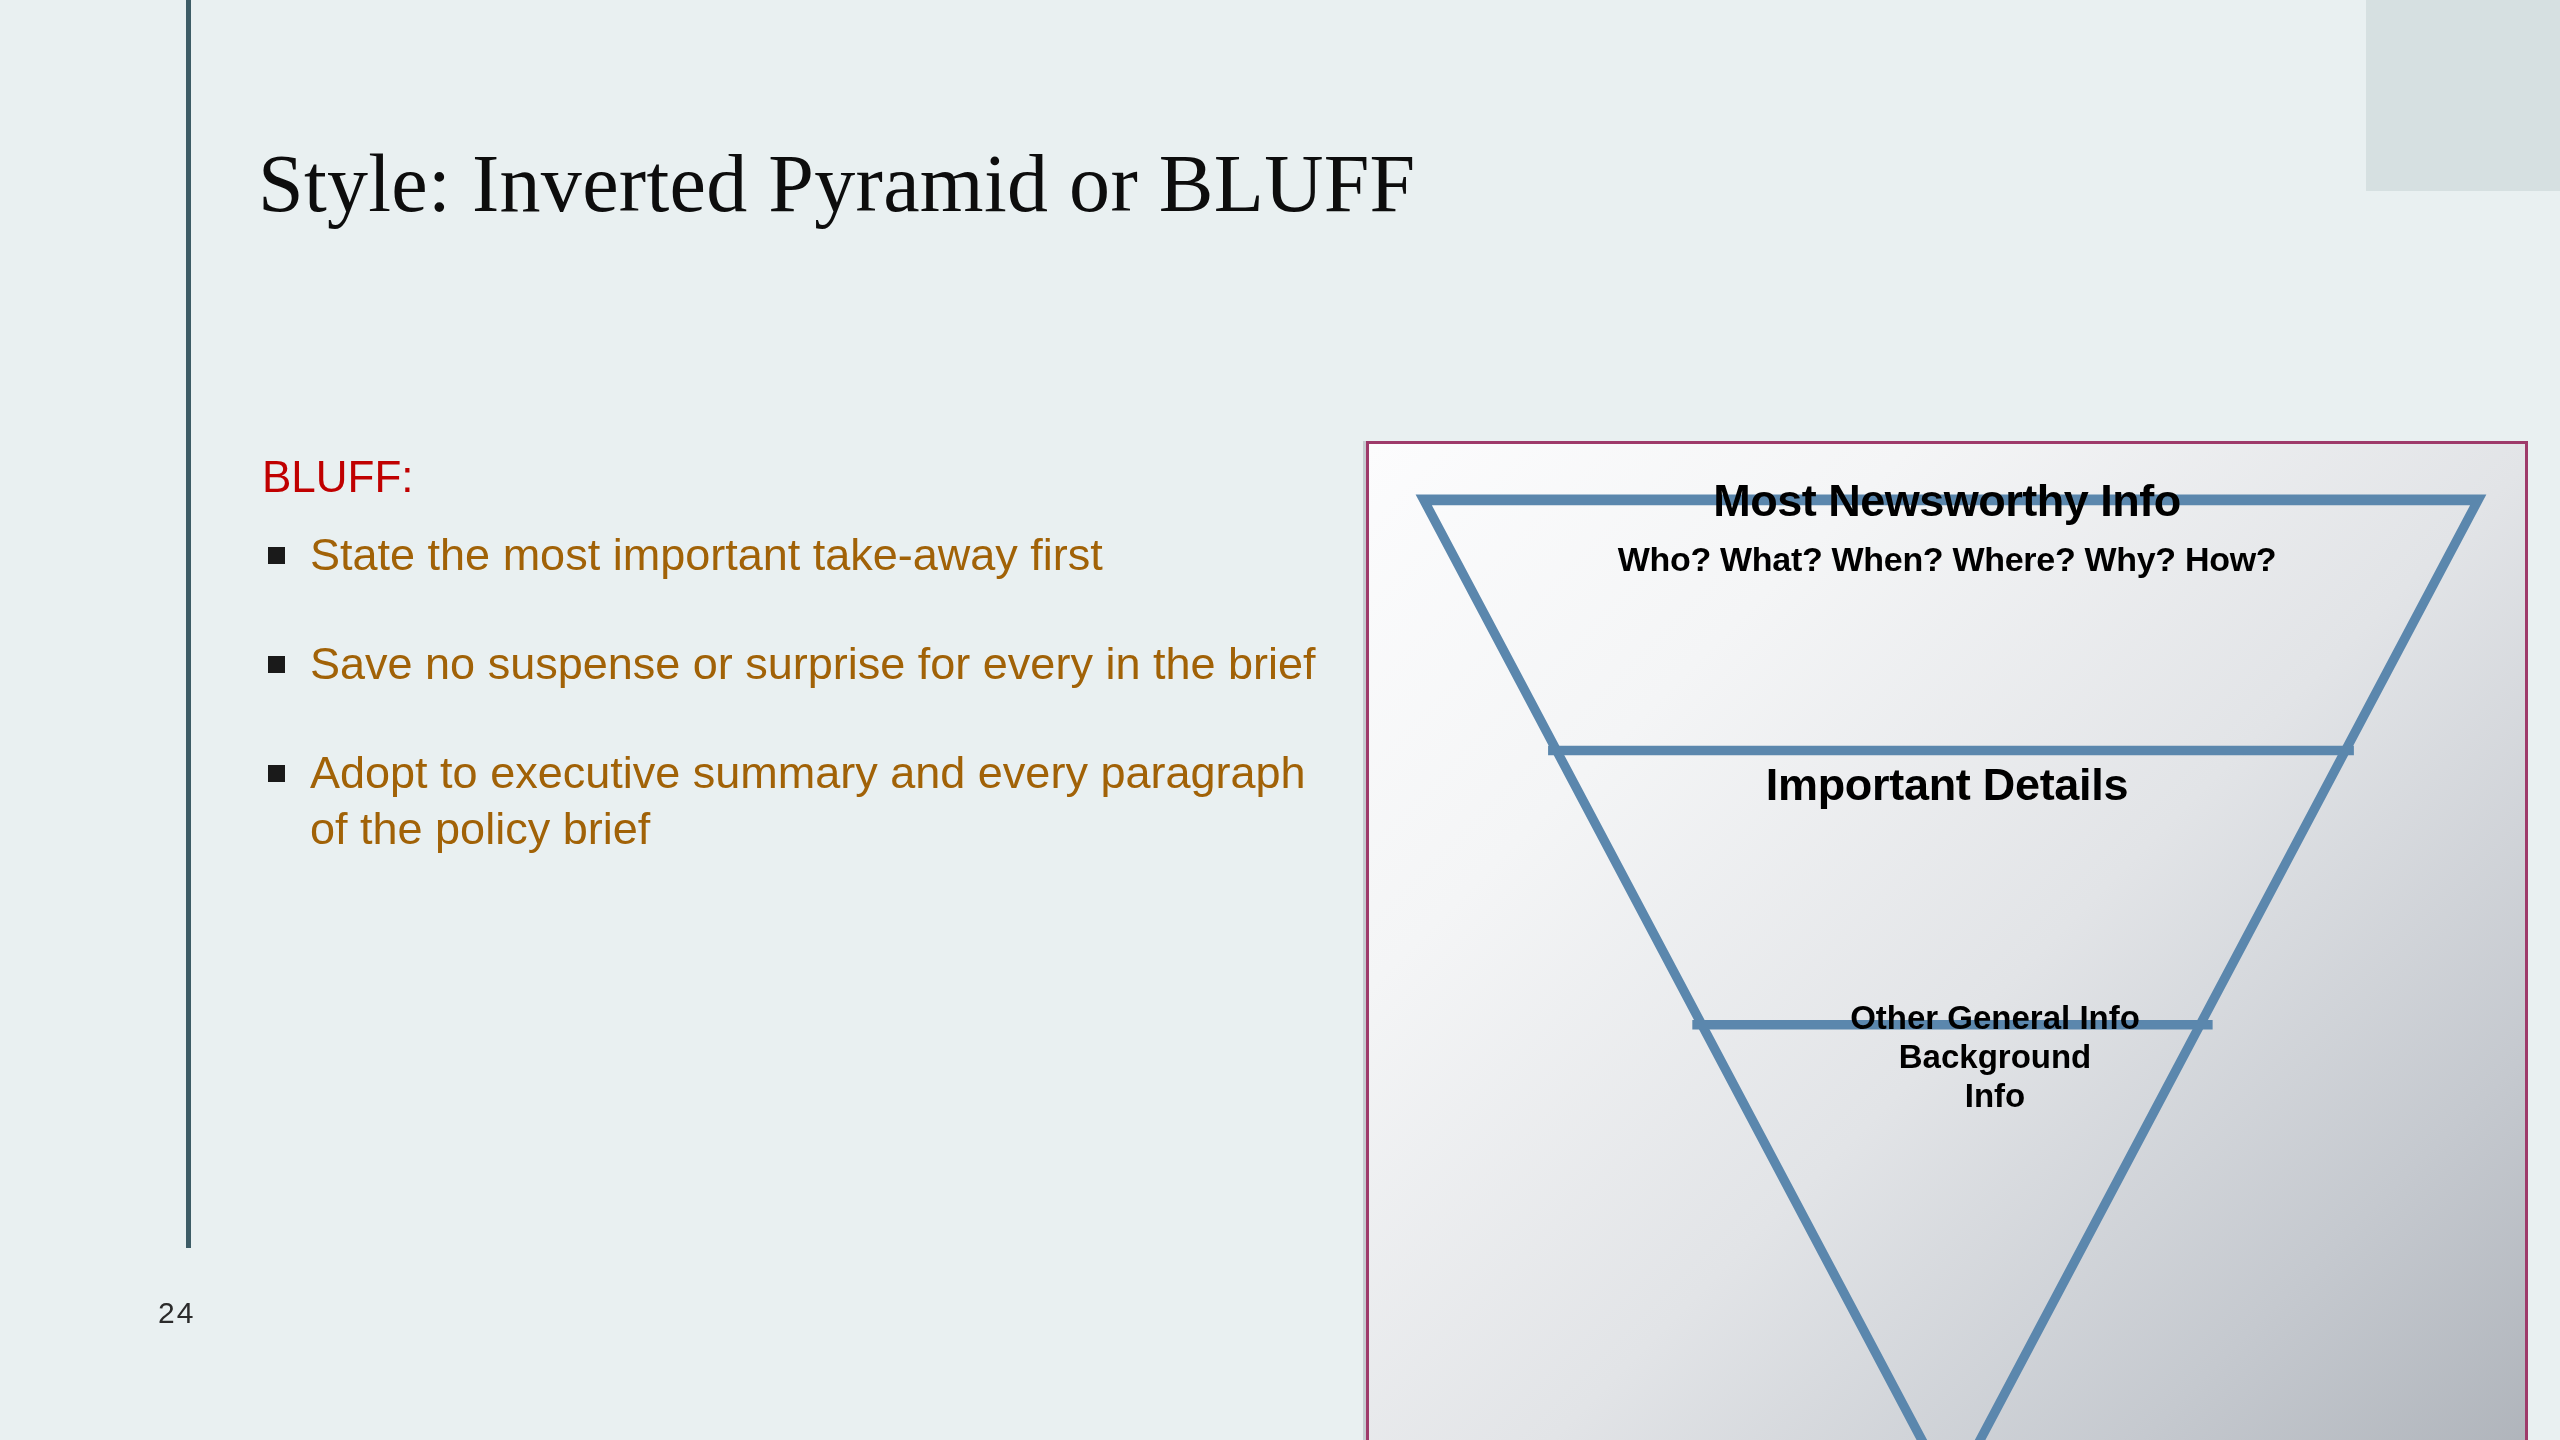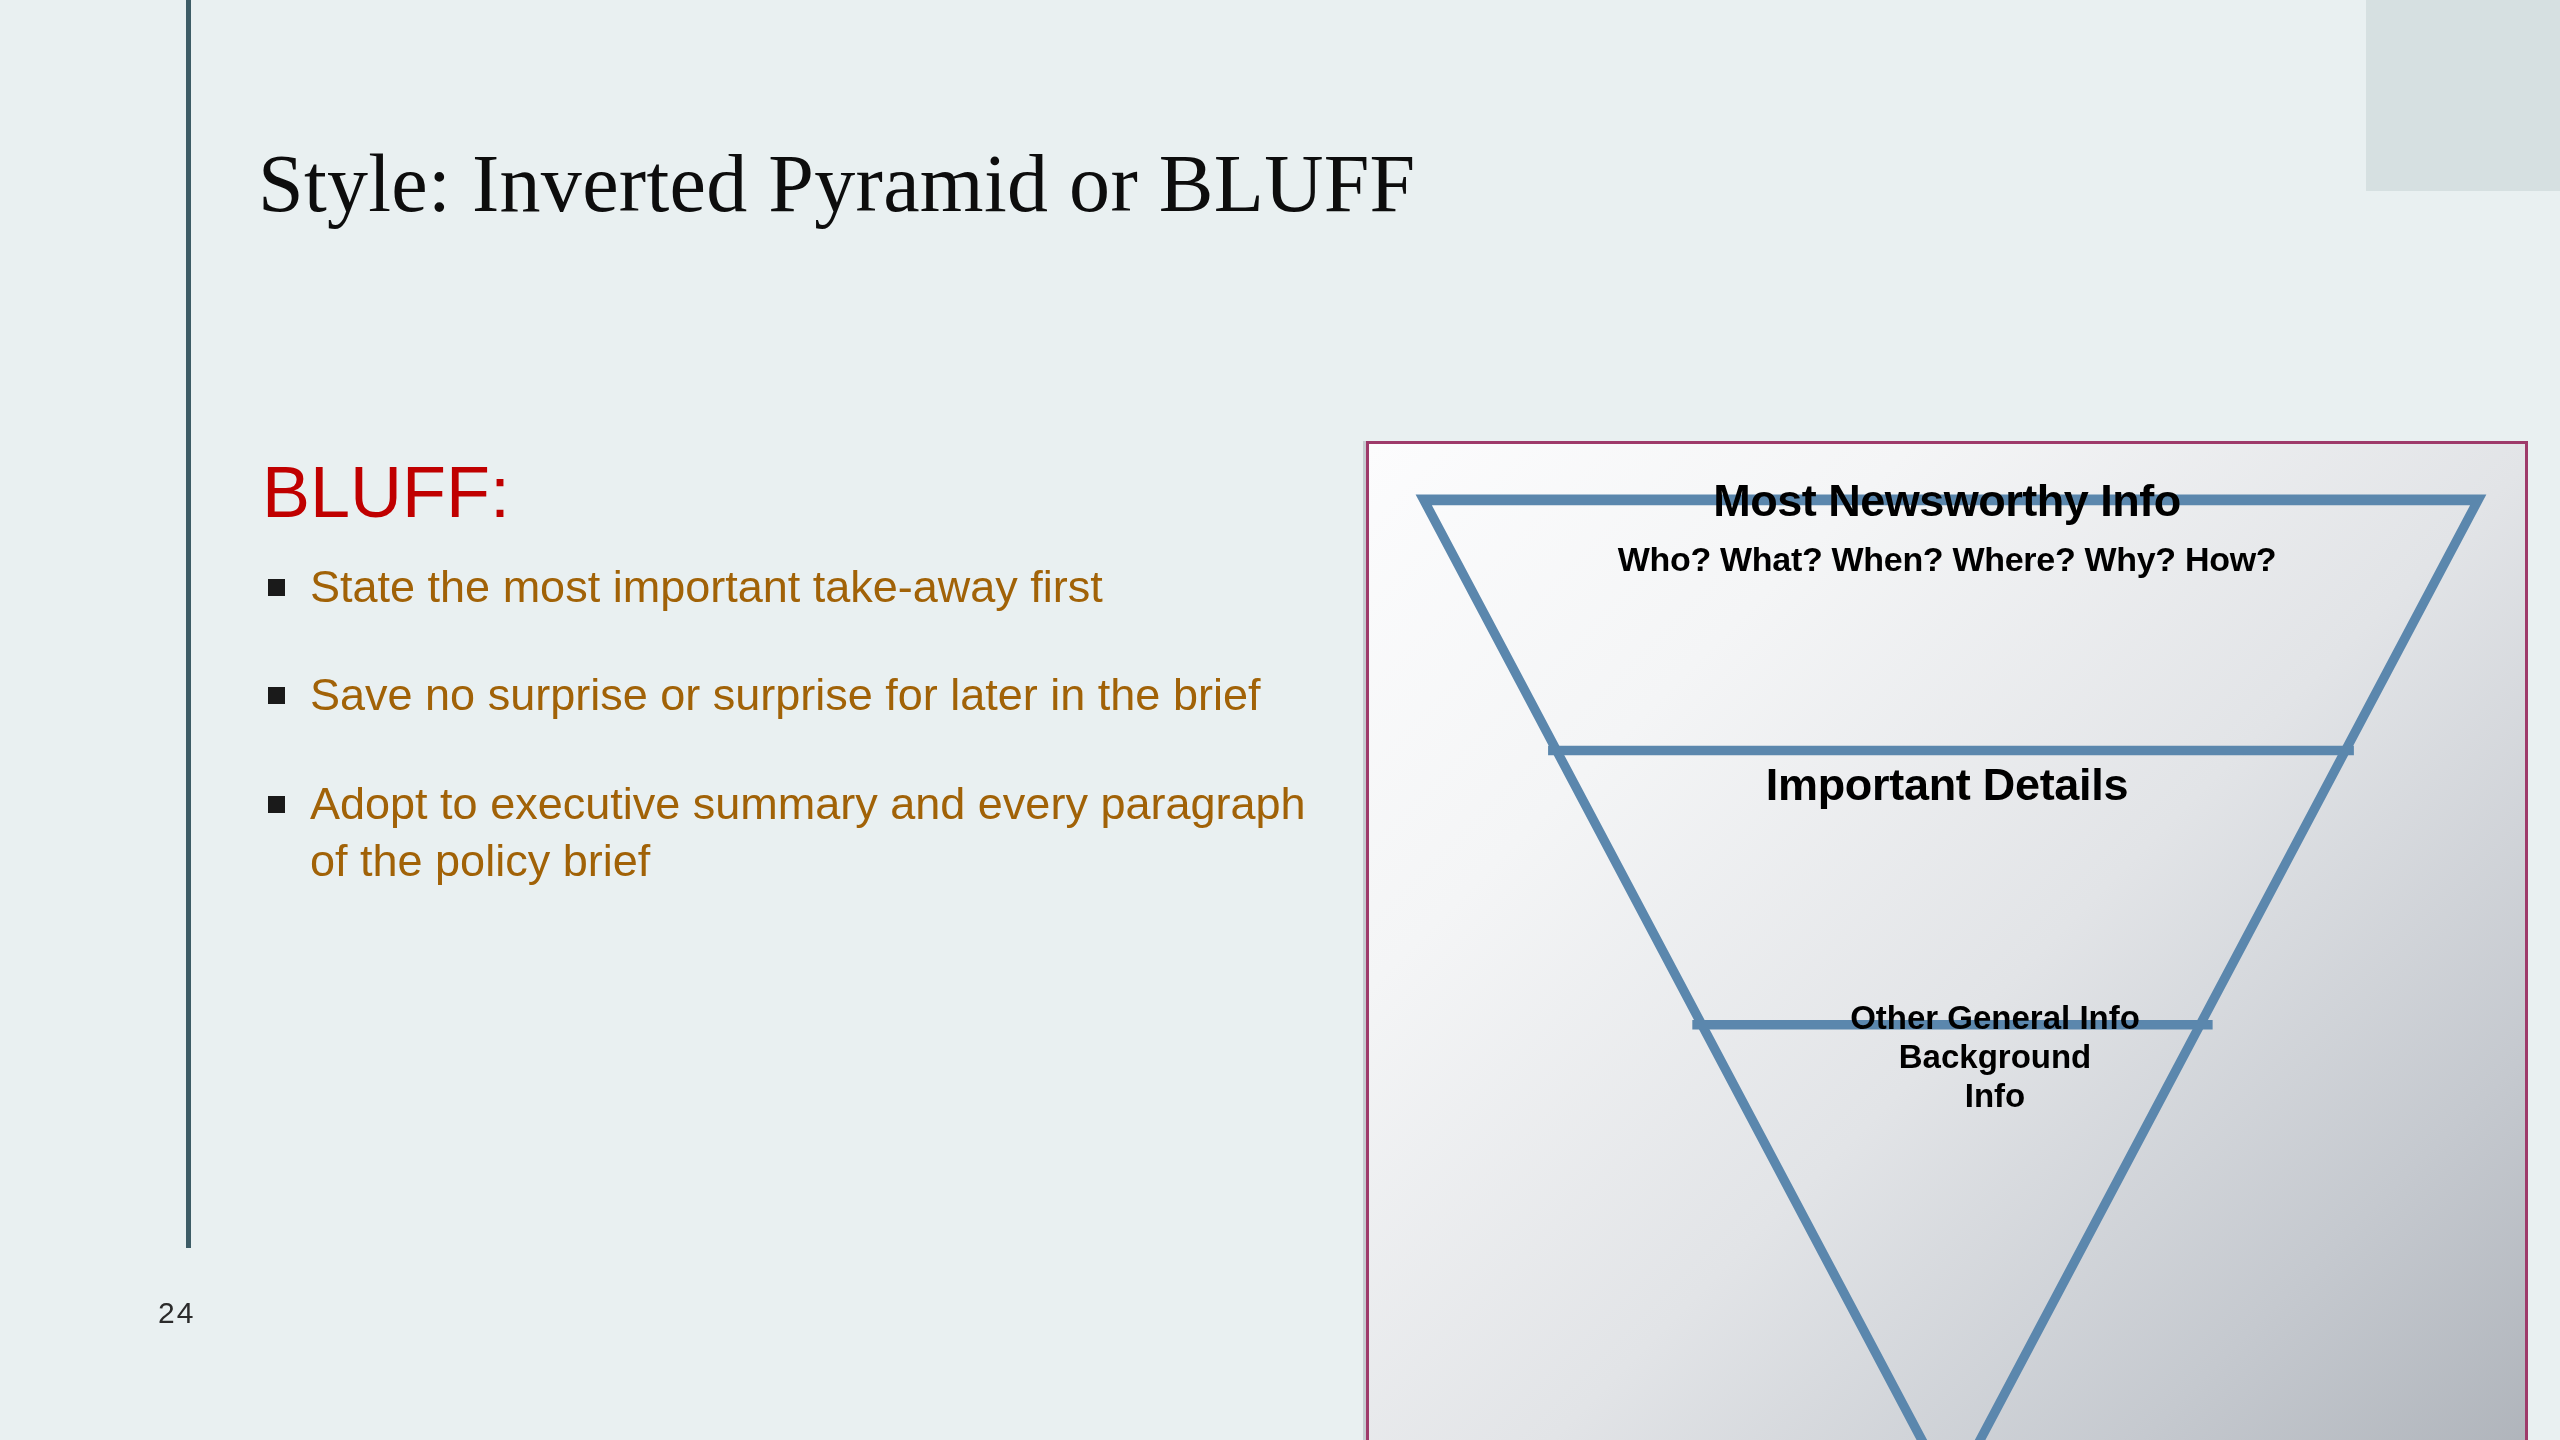--- a/index.html
+++ b/index.html
@@ -58,21 +58,21 @@
 
   
   .body-col {
     position: absolute;
     left: 262px;
     top: 452px;
     width: 1060px;
   }
 
   .bluff-head {
-    font-size: 72px;
+    font-size: 44px;
     line-height: 1.12;
     color: #c00000;
     font-weight: 400;
     margin: 0 0 26px 0;
   }
 
   .bluff-expand {
     font-size: 64px;
     line-height: 1.12;
     color: #1a1a1a;
@@ -187,21 +187,21 @@
     <div class="bluff-head">BLUFF:</div>
 
 
     <ul class="bullets">
       <li class="bullet">
         <span class="marker"></span>
         <span>State the most important  take-away first</span>
       </li>
       <li class="bullet">
         <span class="marker"></span>
-        <span>Save no surprise or surprise for later in the brief</span>
+        <span>Save no suspense or surprise for every in the brief</span>
       </li>
       <li class="bullet">
         <span class="marker"></span>
         <span>Adopt to executive summary and every paragraph of the policy brief</span>
       </li>
     </ul>
 
   </div>
 
   <div class="page-number">24</div>

